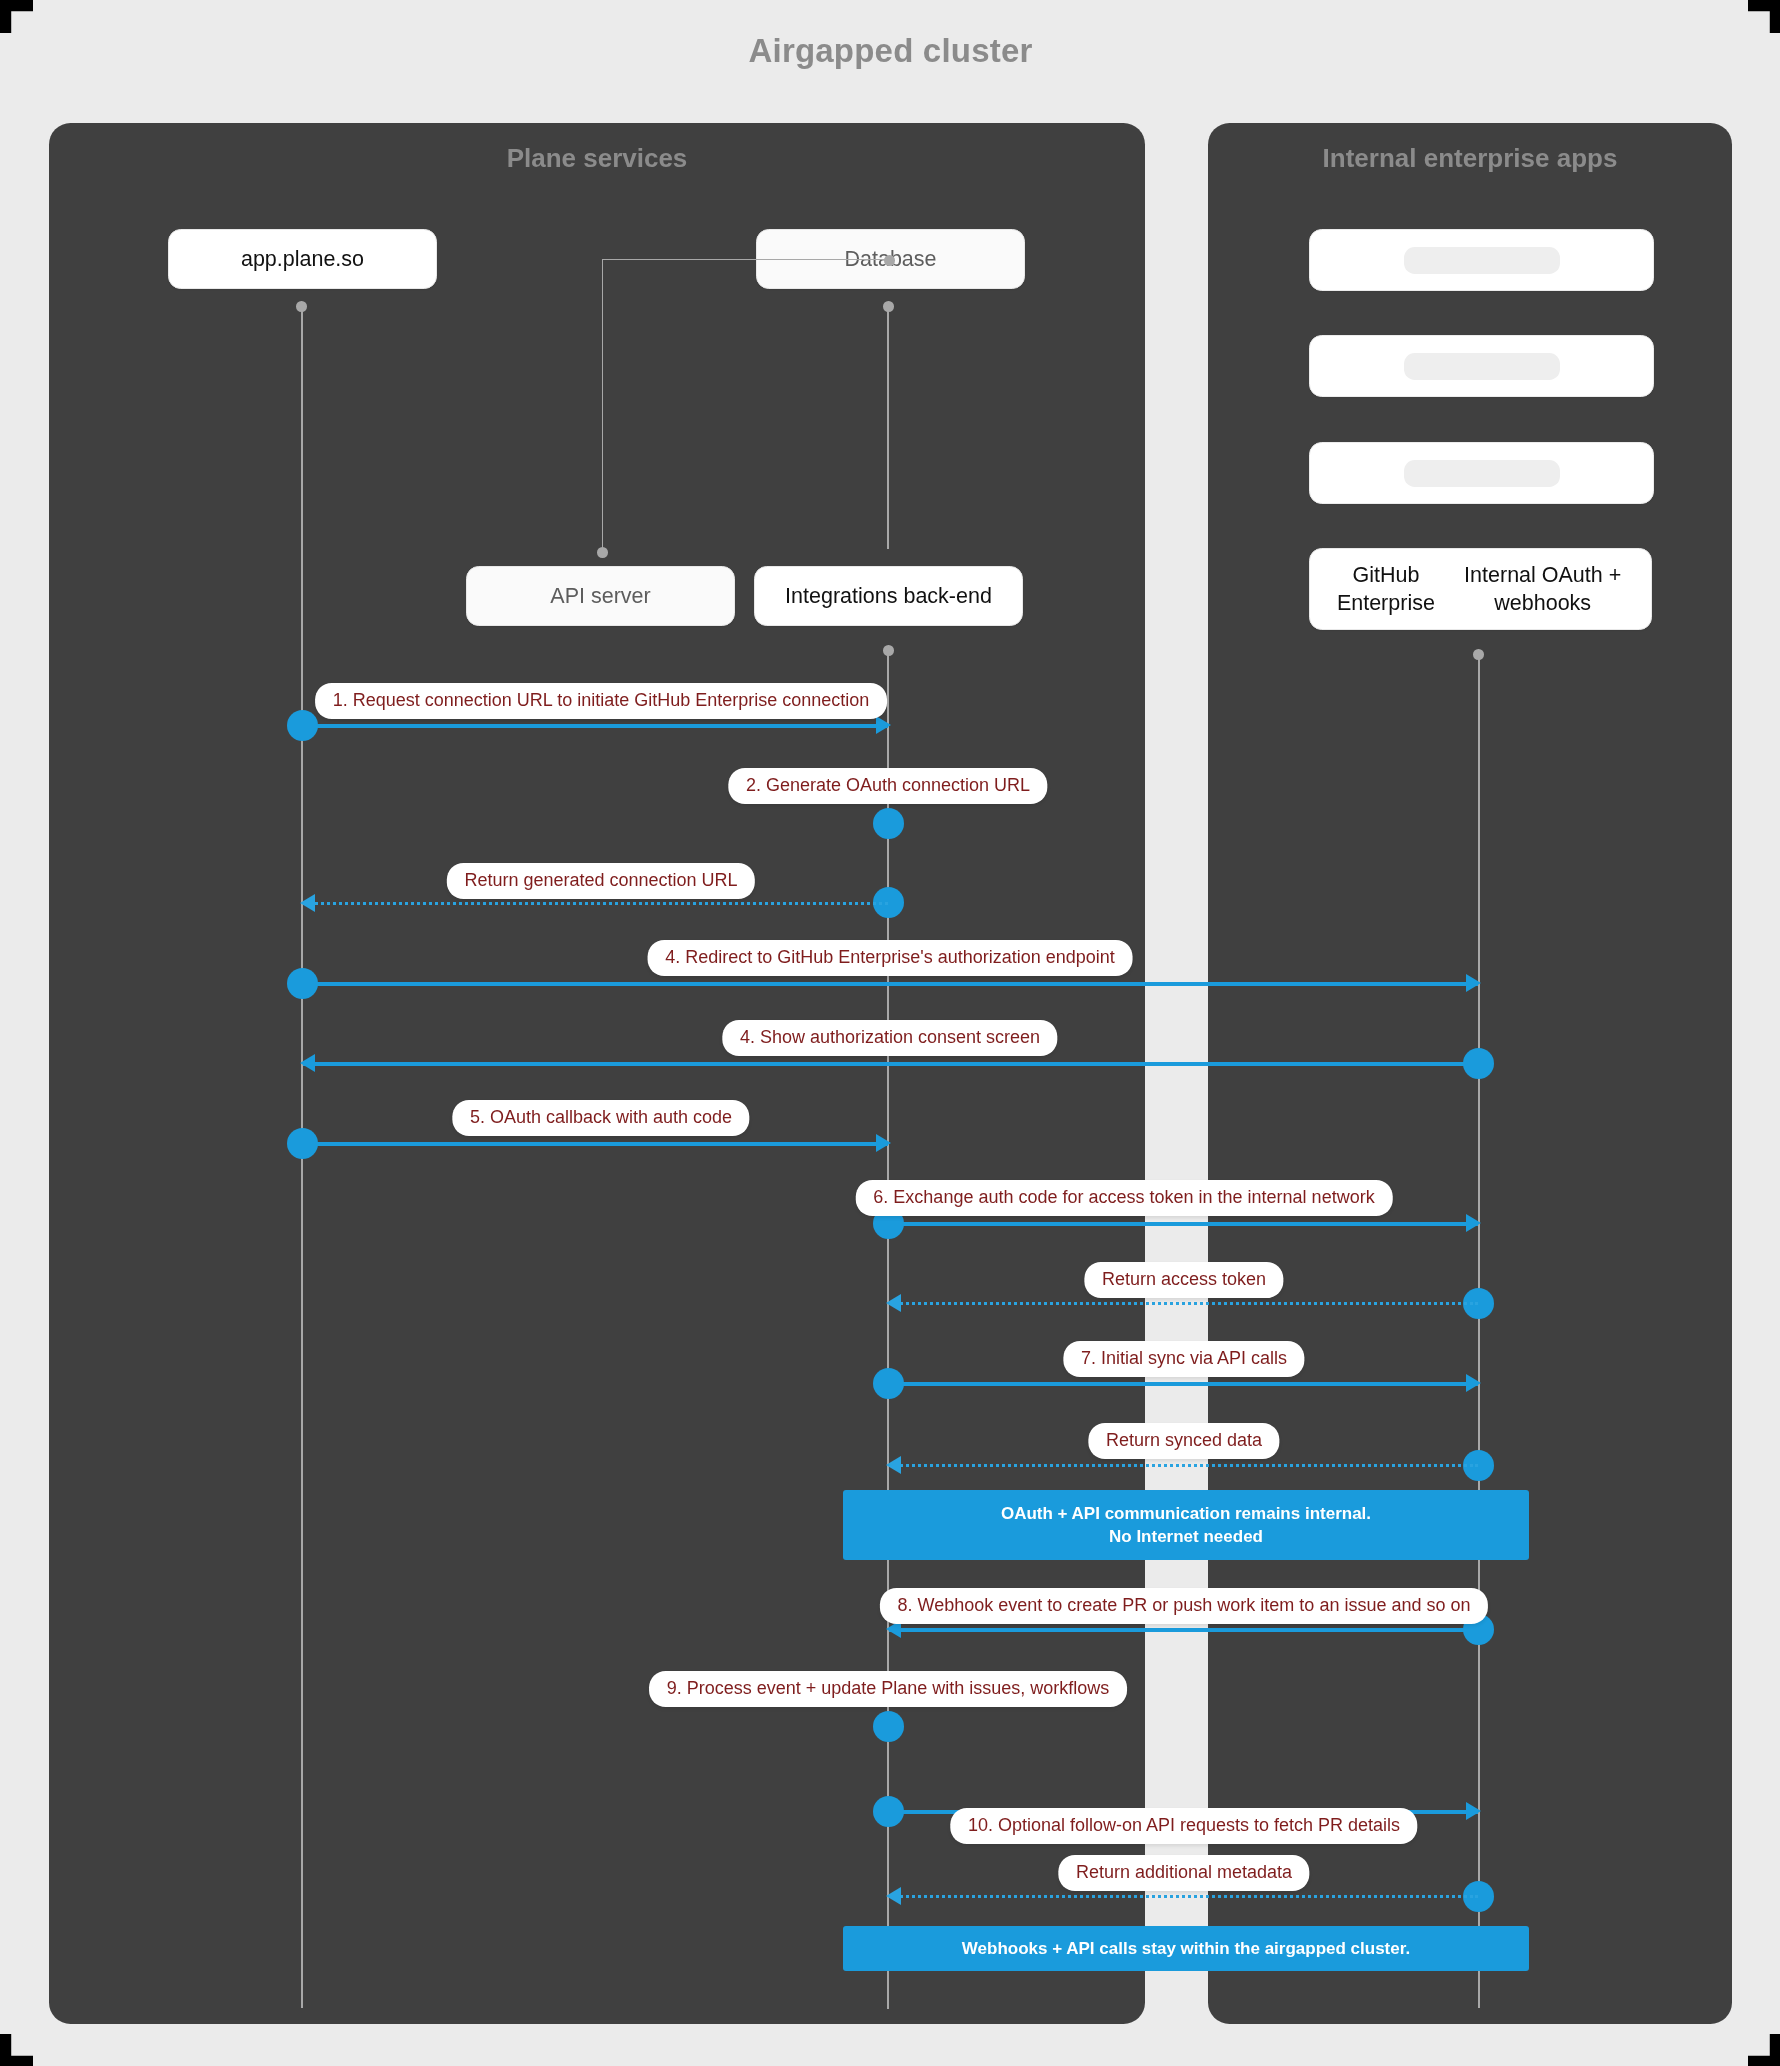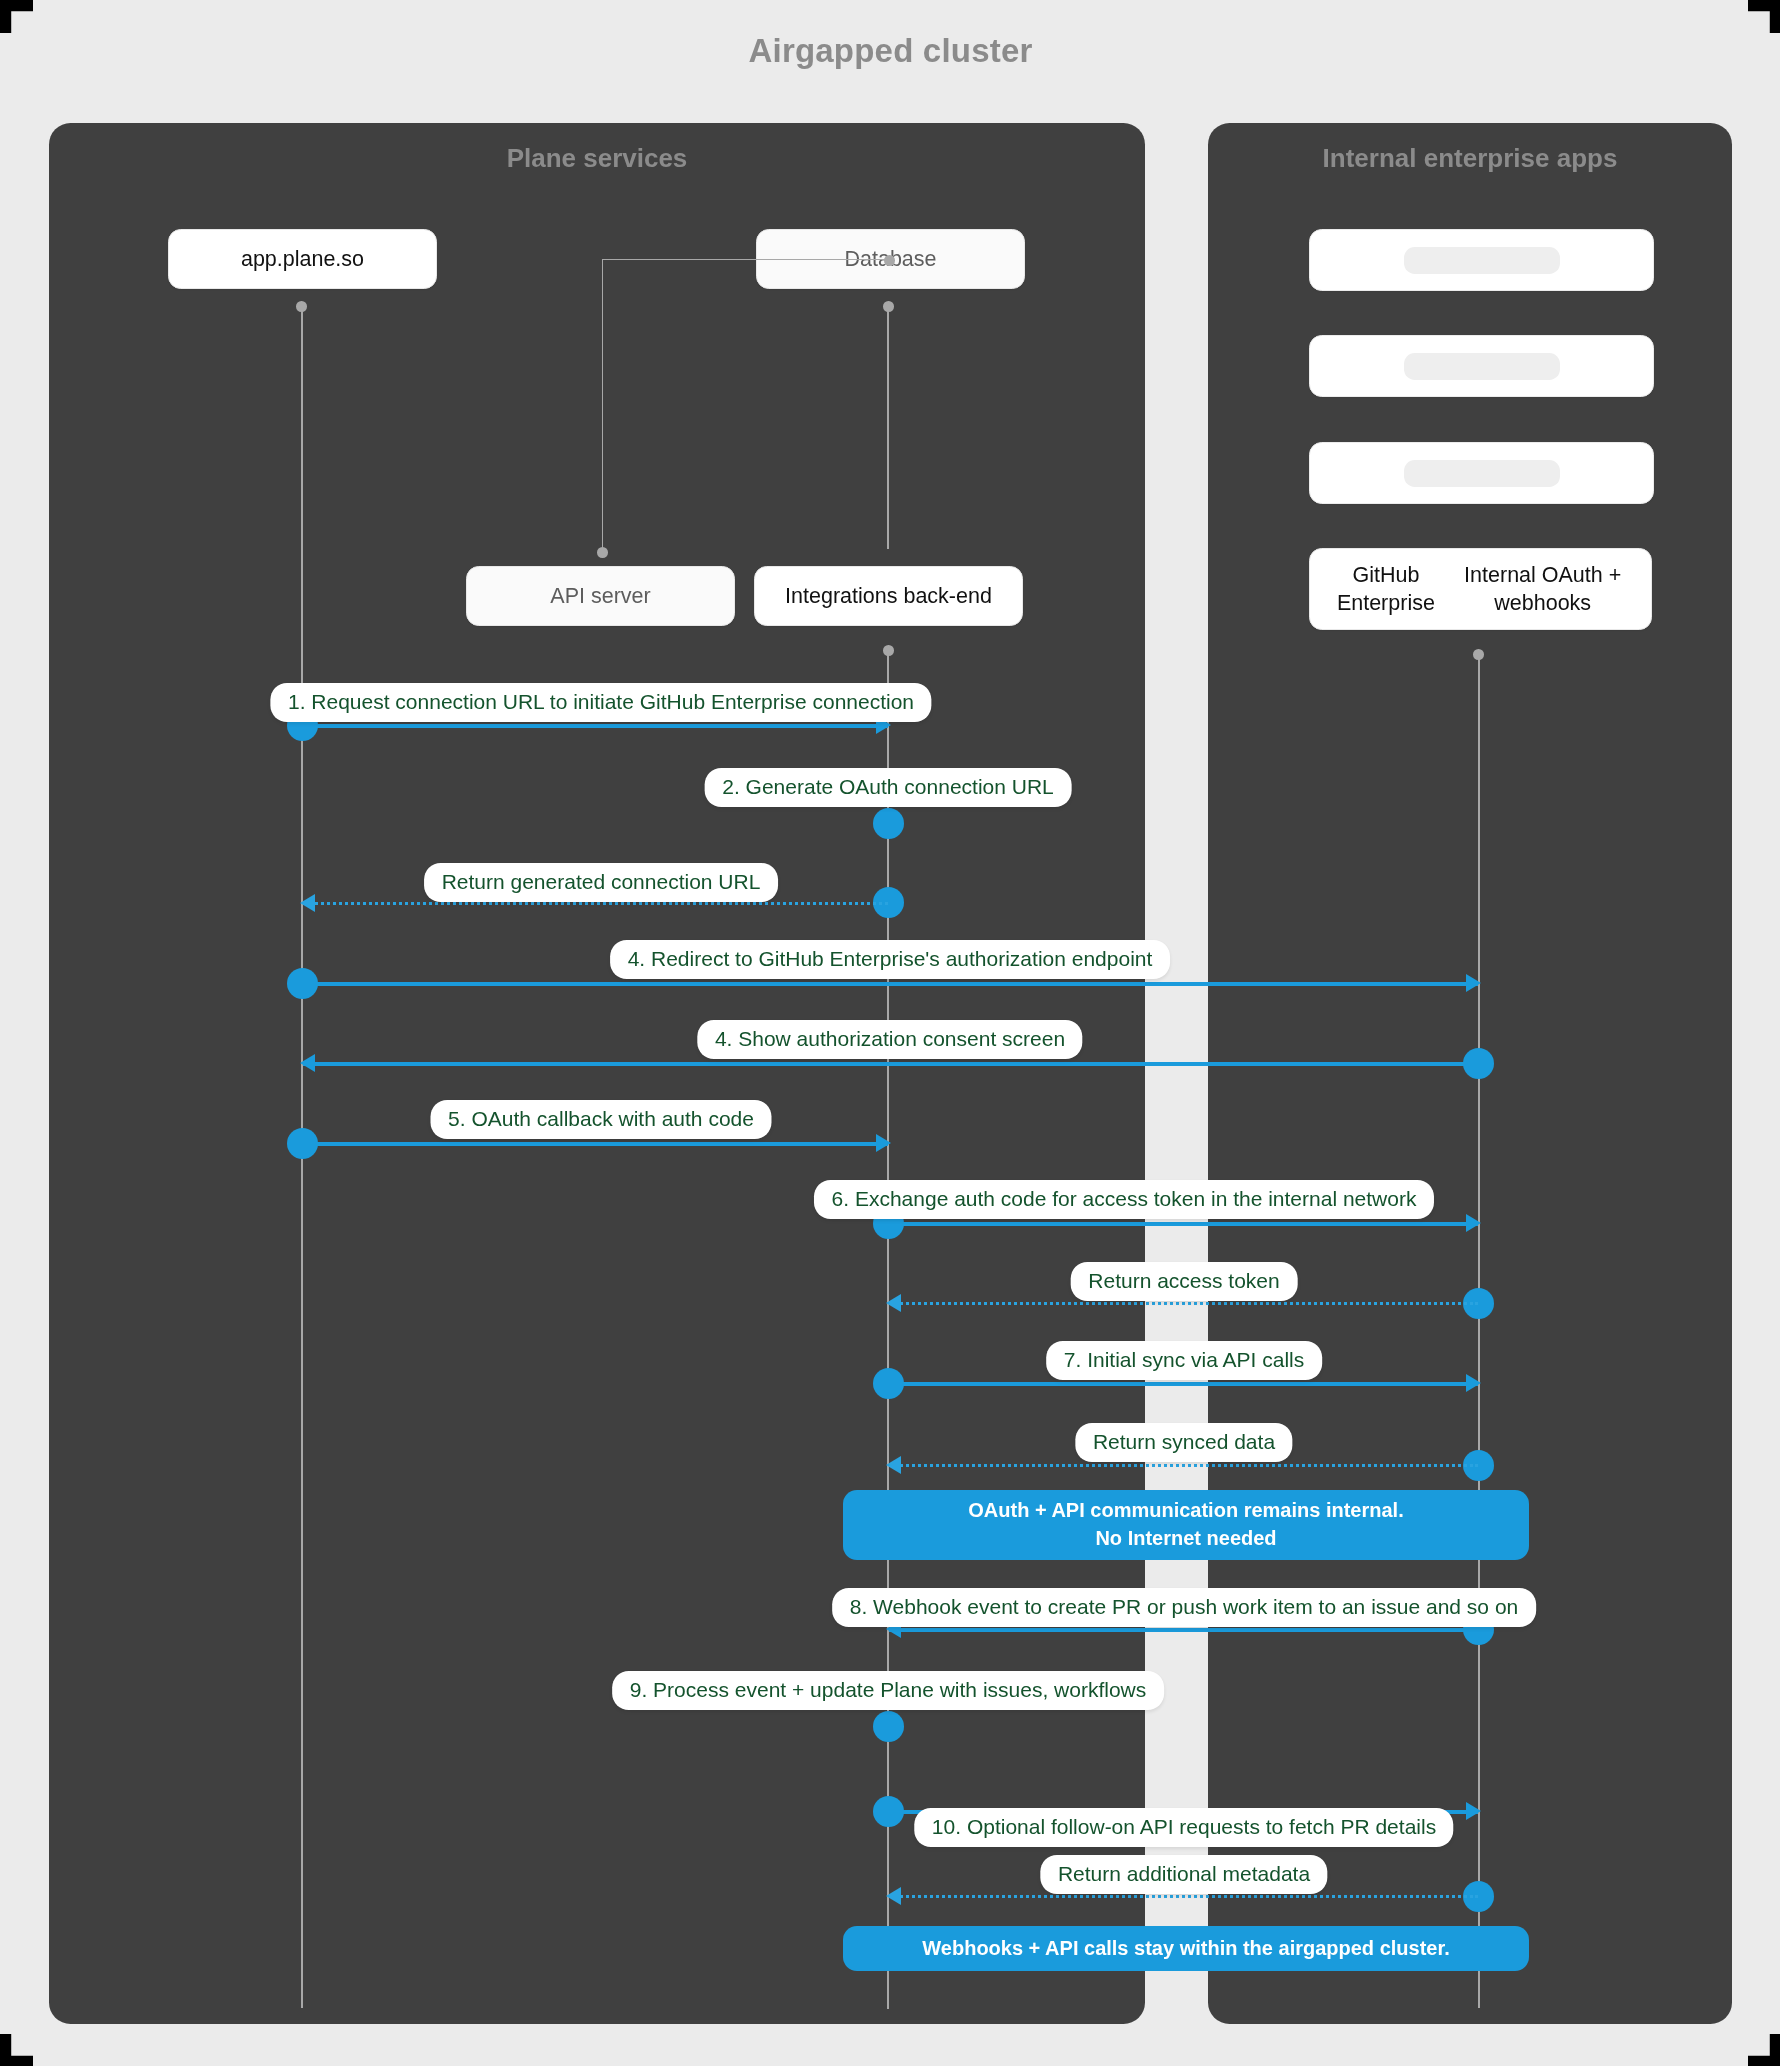--- a/index.html
+++ b/index.html
@@ -83,34 +83,34 @@
   .msg .head.l{left:-2.9px;border-right:15.6px solid #1a9bdc;}
   .msg.dashed .head.l{border-right-color:#29a3e0;}
 
   .bullet{position:absolute;width:31px;height:31px;border-radius:50%;background:#1a9bdc;}
 
   .label{
     position:absolute;
     background:#fff;
     border-radius:16.6px;
     padding:6.8px 17.6px 7.8px;
-    font-size:21px;
-    color:#14532d;
+    font-size:18px;
+    color:#7f1d1d;
     white-space:nowrap;
     box-shadow:0 2px 3.9px rgba(0,0,0,.09);
     transform:translateX(-50%);
   }
 
   
   .note{
     position:absolute;
     background:#1a9bdc;
-    border-radius:14px;
+    border-radius:3px;
     color:#fff;
-    font-size:20px;
+    font-size:17px;
     font-weight:700;
     display:flex;align-items:center;justify-content:center;
     text-align:center;
     line-height:1.38;
     box-sizing:border-box;
   }
 </style>
 </head>
 <body>
 

